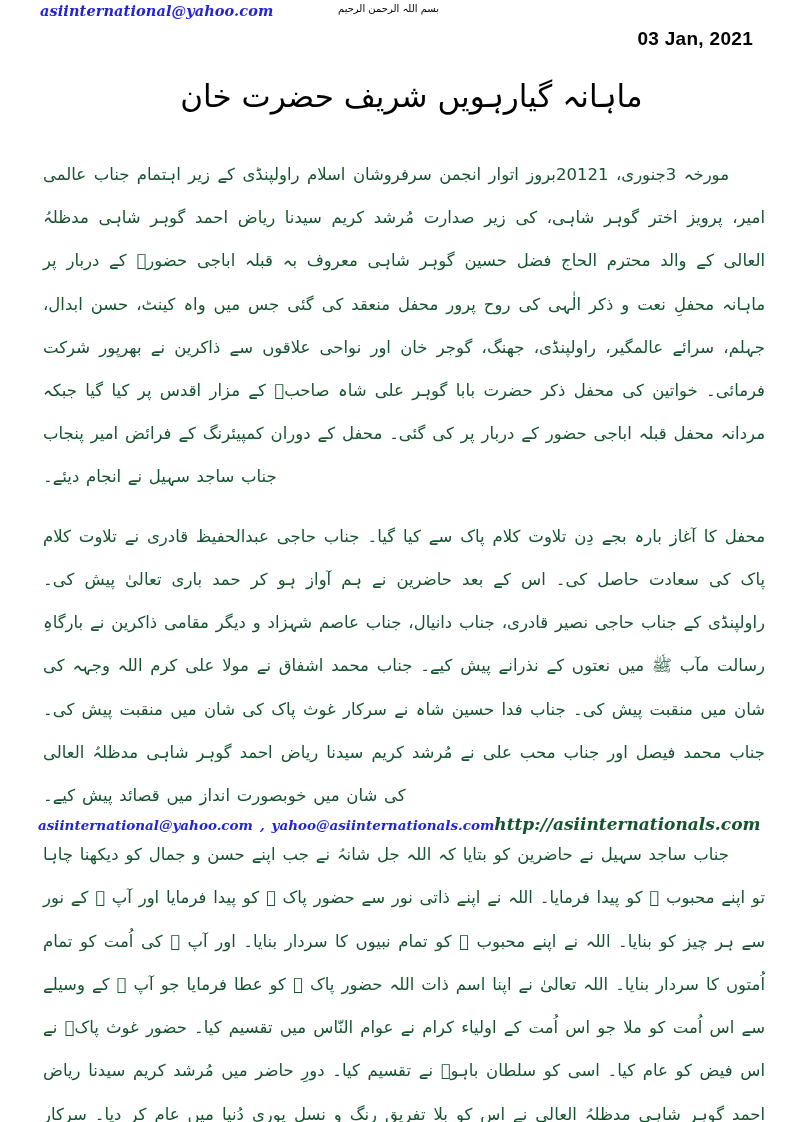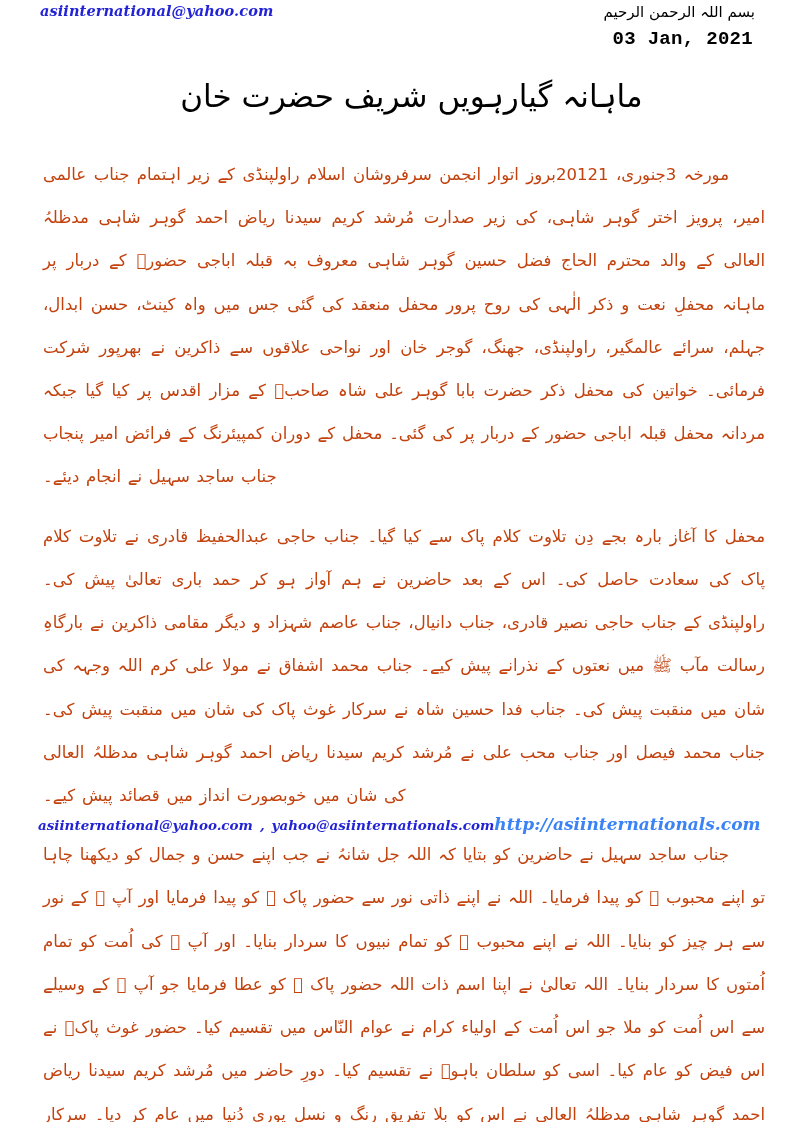--- a/index.html
+++ b/index.html
@@ -41,30 +41,31 @@
     font-weight: bold;
     font-size: 14.5px;
     letter-spacing: 0.1px;
     white-space: nowrap;
   }
   .header-bismillah {
     position: absolute;
     left: 0;
     right: 16px;
     top: 3px;
+    text-align: center;
     direction: rtl;
     font-family: "DejaVu Sans", sans-serif;
-    font-size: 15px;
+    font-size: 10px;
     color: #000;
   }
   .header-date {
     position: absolute;
     right: 18px;
     top: 28px;
-    font-family: Liberation Mono, monospace;
+    font-family: Liberation Sans, sans-serif;
     font-weight: bold;
     font-size: 19px;
     color: #000;
     letter-spacing: 0.3px;
     white-space: nowrap;
   }
 
   
   .doc-title {
     margin: 44px 0 0 0;
@@ -83,21 +84,21 @@
     margin-top: 34px;
     direction: rtl;
   }
   .para {
     direction: rtl;
     text-align: justify;
     text-align-last: left;
     font-family: "DejaVu Sans", sans-serif;
     font-size: 16.5px;
     line-height: 2.62;
-    color: #c2410c;
+    color: #14532d;
     margin: 0 0 16px 15px;
     padding: 0 6px;
     word-spacing: 1.5px;
   }
   .para.first-indent {
     text-indent: 36px;
   }
 
   
   .footer {
@@ -126,21 +127,21 @@
     color: #2323d6;
     font-family: "DejaVu Serif", serif;
     font-weight: bold;
     font-size: 13.5px;
   }
   .footer-url {
     font-family: "DejaVu Serif", serif;
     font-style: italic;
     font-weight: bold;
     font-size: 17px;
-    color: #3b82f6;
+    color: #14532d;
     white-space: nowrap;
     padding-right: 20px;
   }
 </style>
 </head>
 <body>
 
 <div class="page">
 
   <div class="header-row">

